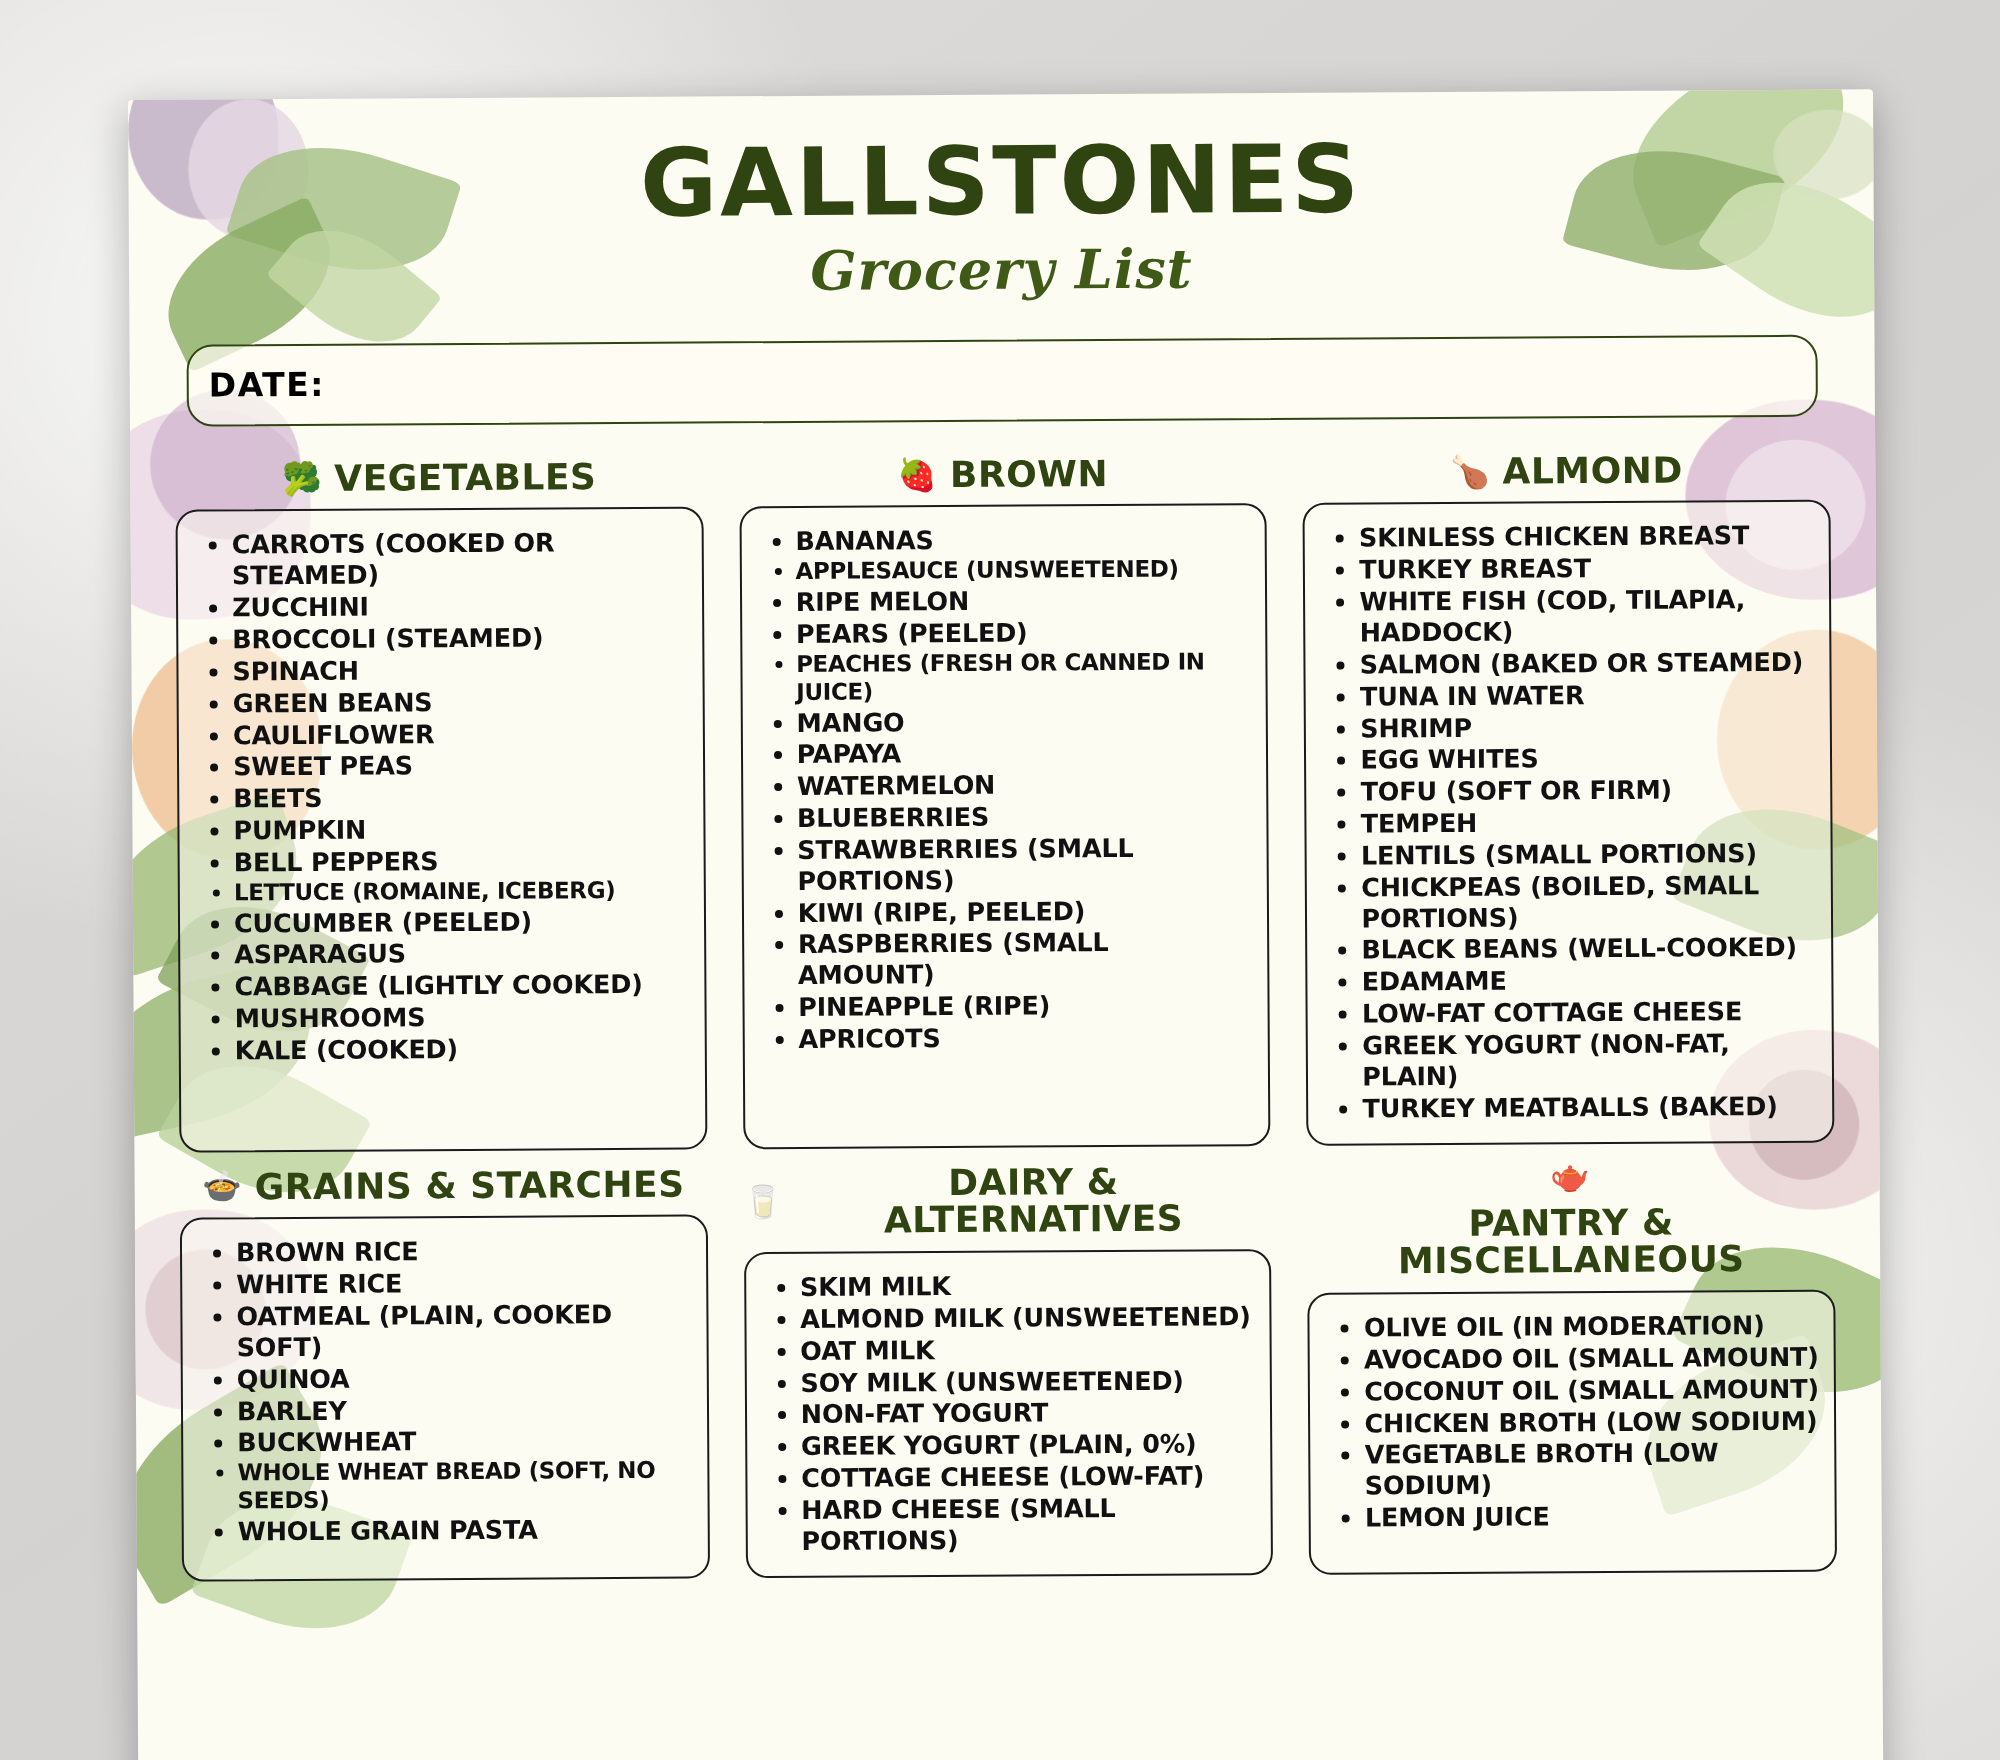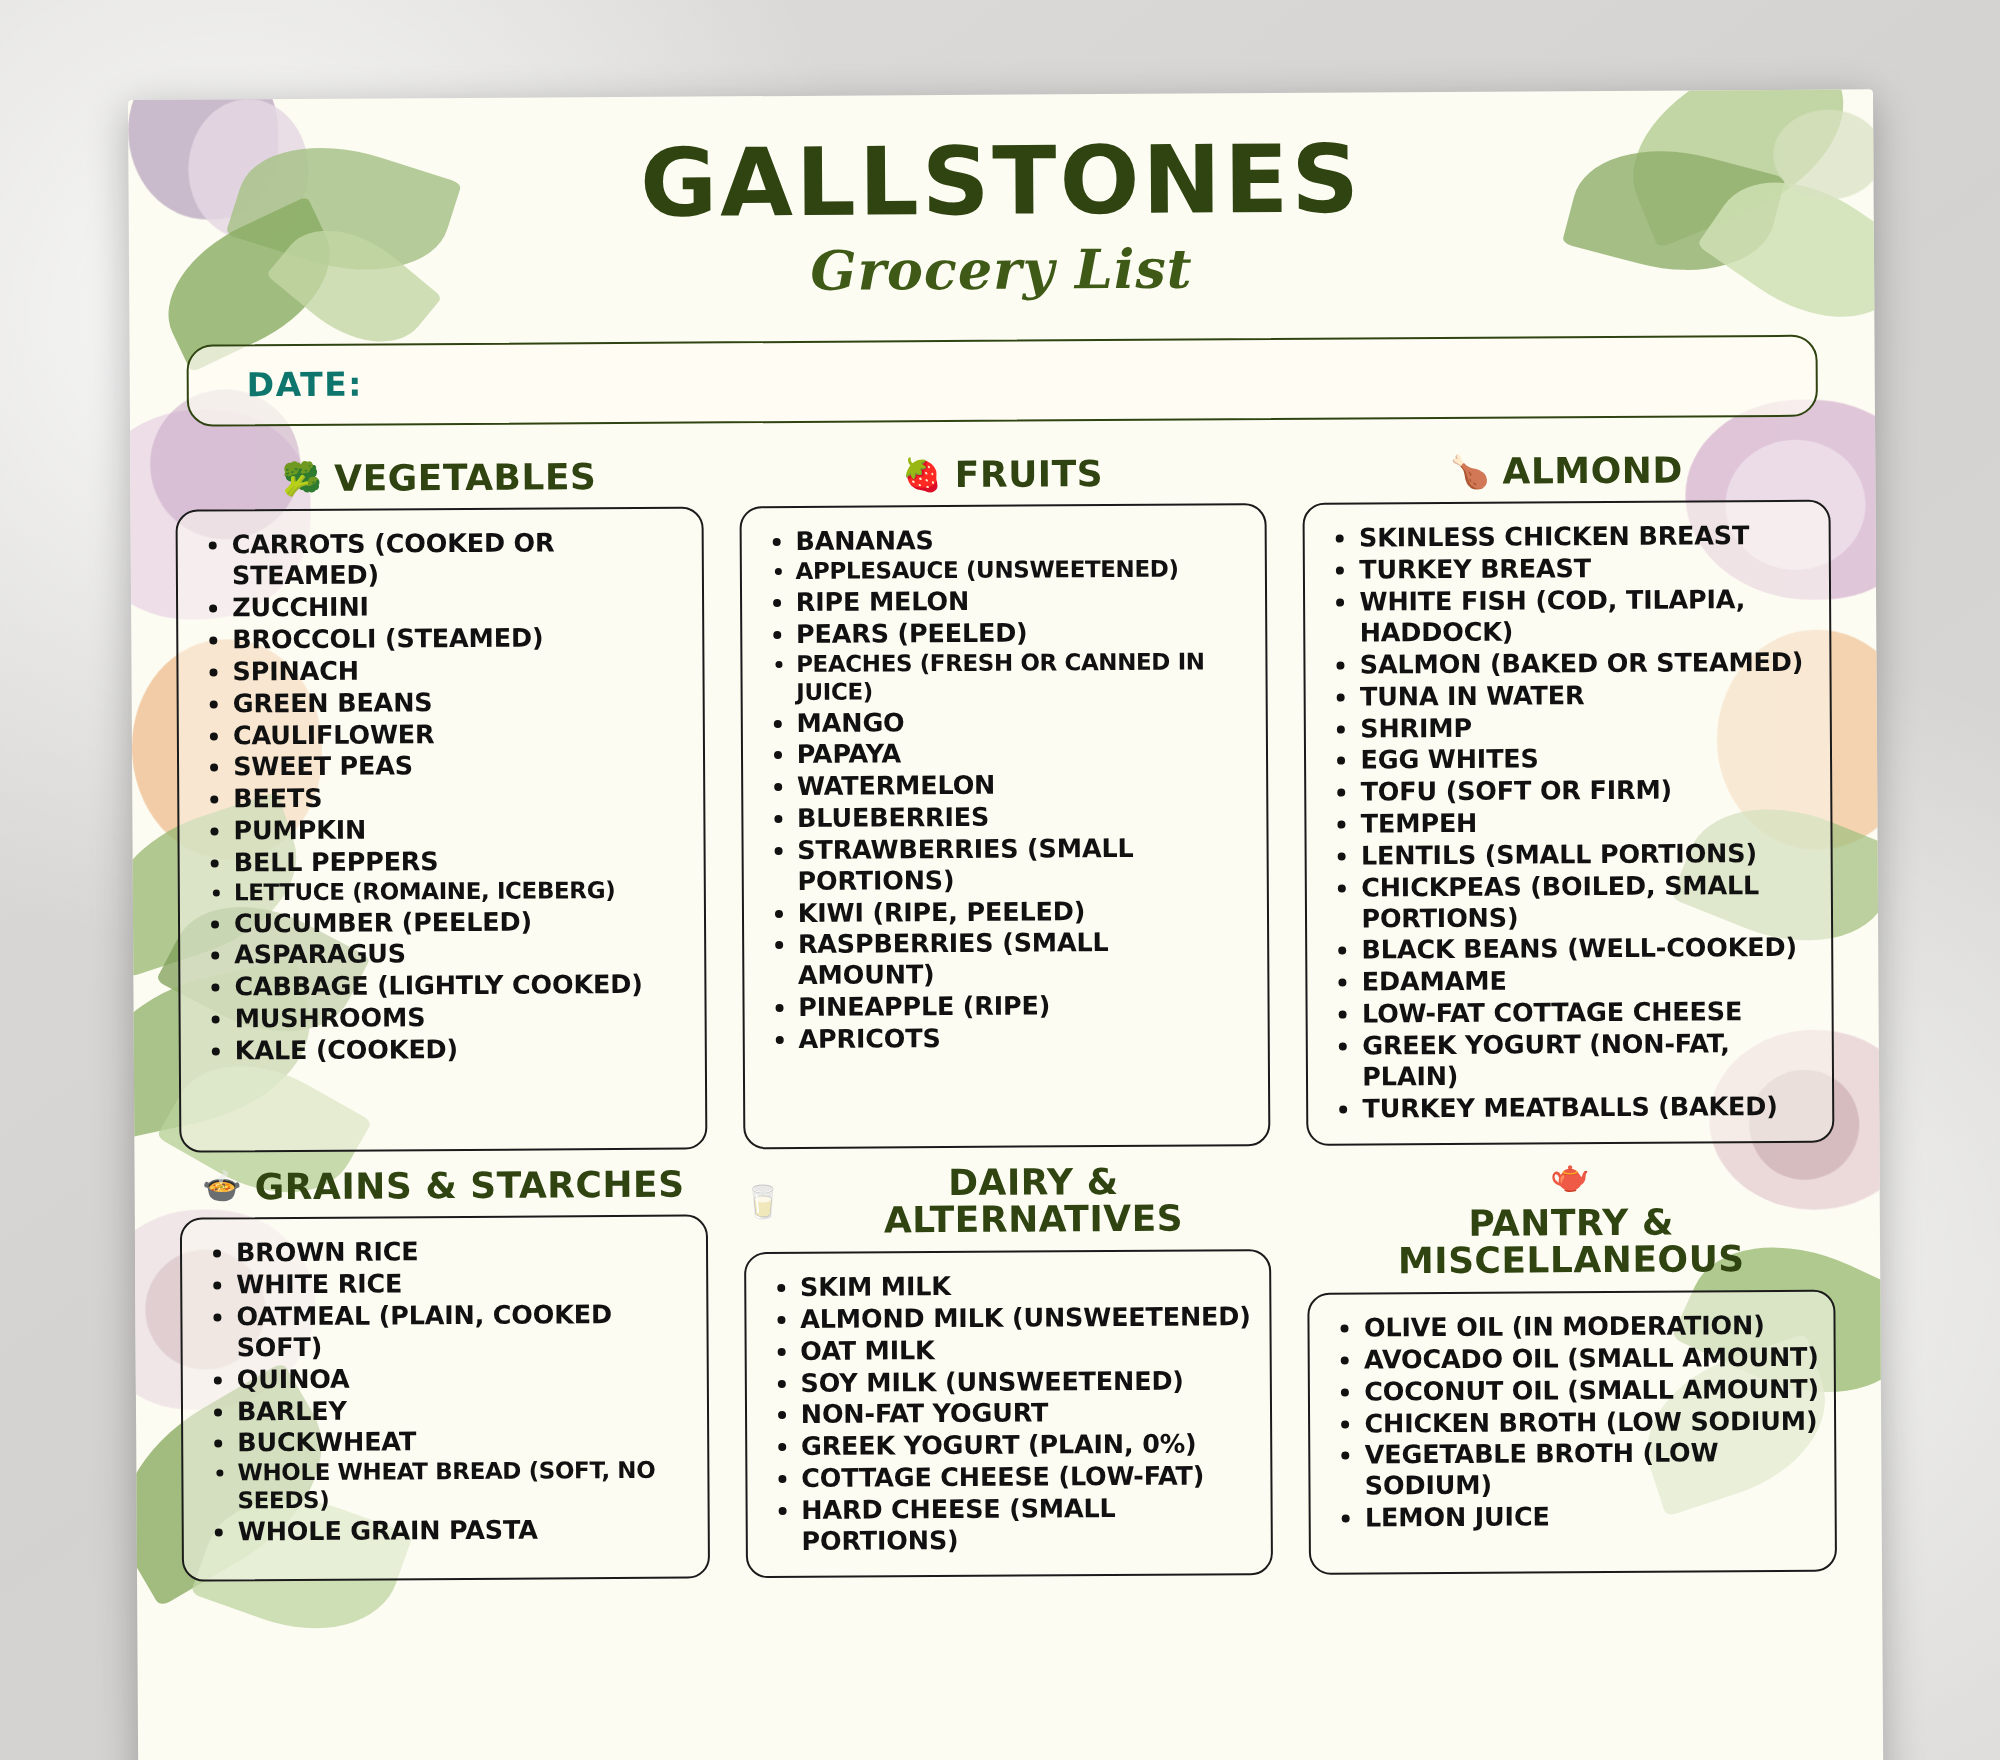--- a/index.html
+++ b/index.html
@@ -84,23 +84,23 @@
     height: 78px;
     border: 2.5px solid #2f4410;
     border-radius: 26px;
     display: flex;
     align-items: center;
     background: rgba(253,252,243,0.72);
   }
   .date-label {
     font-size: 33px;
     font-weight: bold;
-    color: #0f766e;
+    color: #000000;
     letter-spacing: 1.5px;
-    padding-left: 58px;
+    padding-left: 20px;
     font-family: "DejaVu Sans", sans-serif;
   }
 
   .grid {
     display: grid;
     grid-template-columns: 1fr 1fr 1fr;
     column-gap: 36px;
     row-gap: 16px;
     margin-top: 34px;
   }
@@ -233,21 +233,21 @@
             <li>CABBAGE (LIGHTLY COOKED)</li>
             <li>MUSHROOMS</li>
             <li>KALE (COOKED)</li>
           </ul>
         </div>
       </div>
 
       <div class="col">
         <div class="cat-head">
           <span class="cat-emoji">🍓</span>
-          <span>FRUITS</span>
+          <span>BROWN</span>
         </div>
         <div class="card">
           <ul class="items">
             <li>BANANAS</li>
             <li class="tight">APPLESAUCE (UNSWEETENED)</li>
             <li>RIPE MELON</li>
             <li>PEARS (PEELED)</li>
             <li class="tight">PEACHES (FRESH OR CANNED IN JUICE)</li>
             <li>MANGO</li>
             <li>PAPAYA</li>

